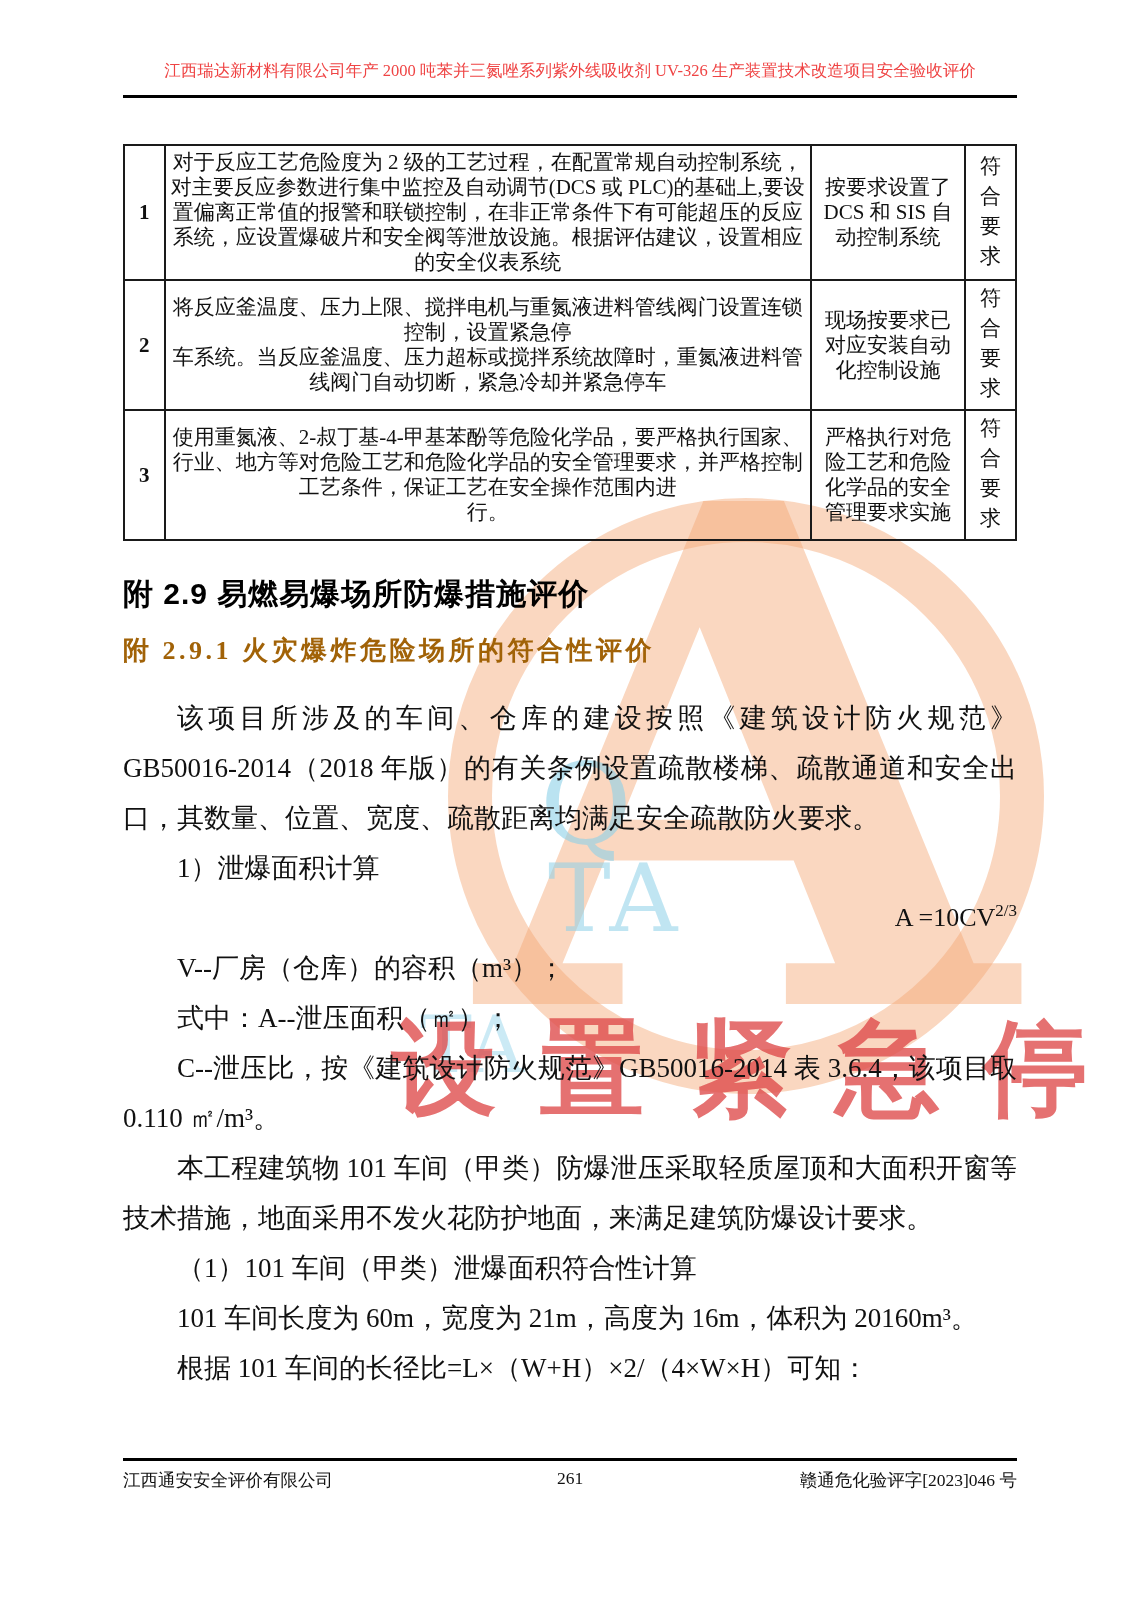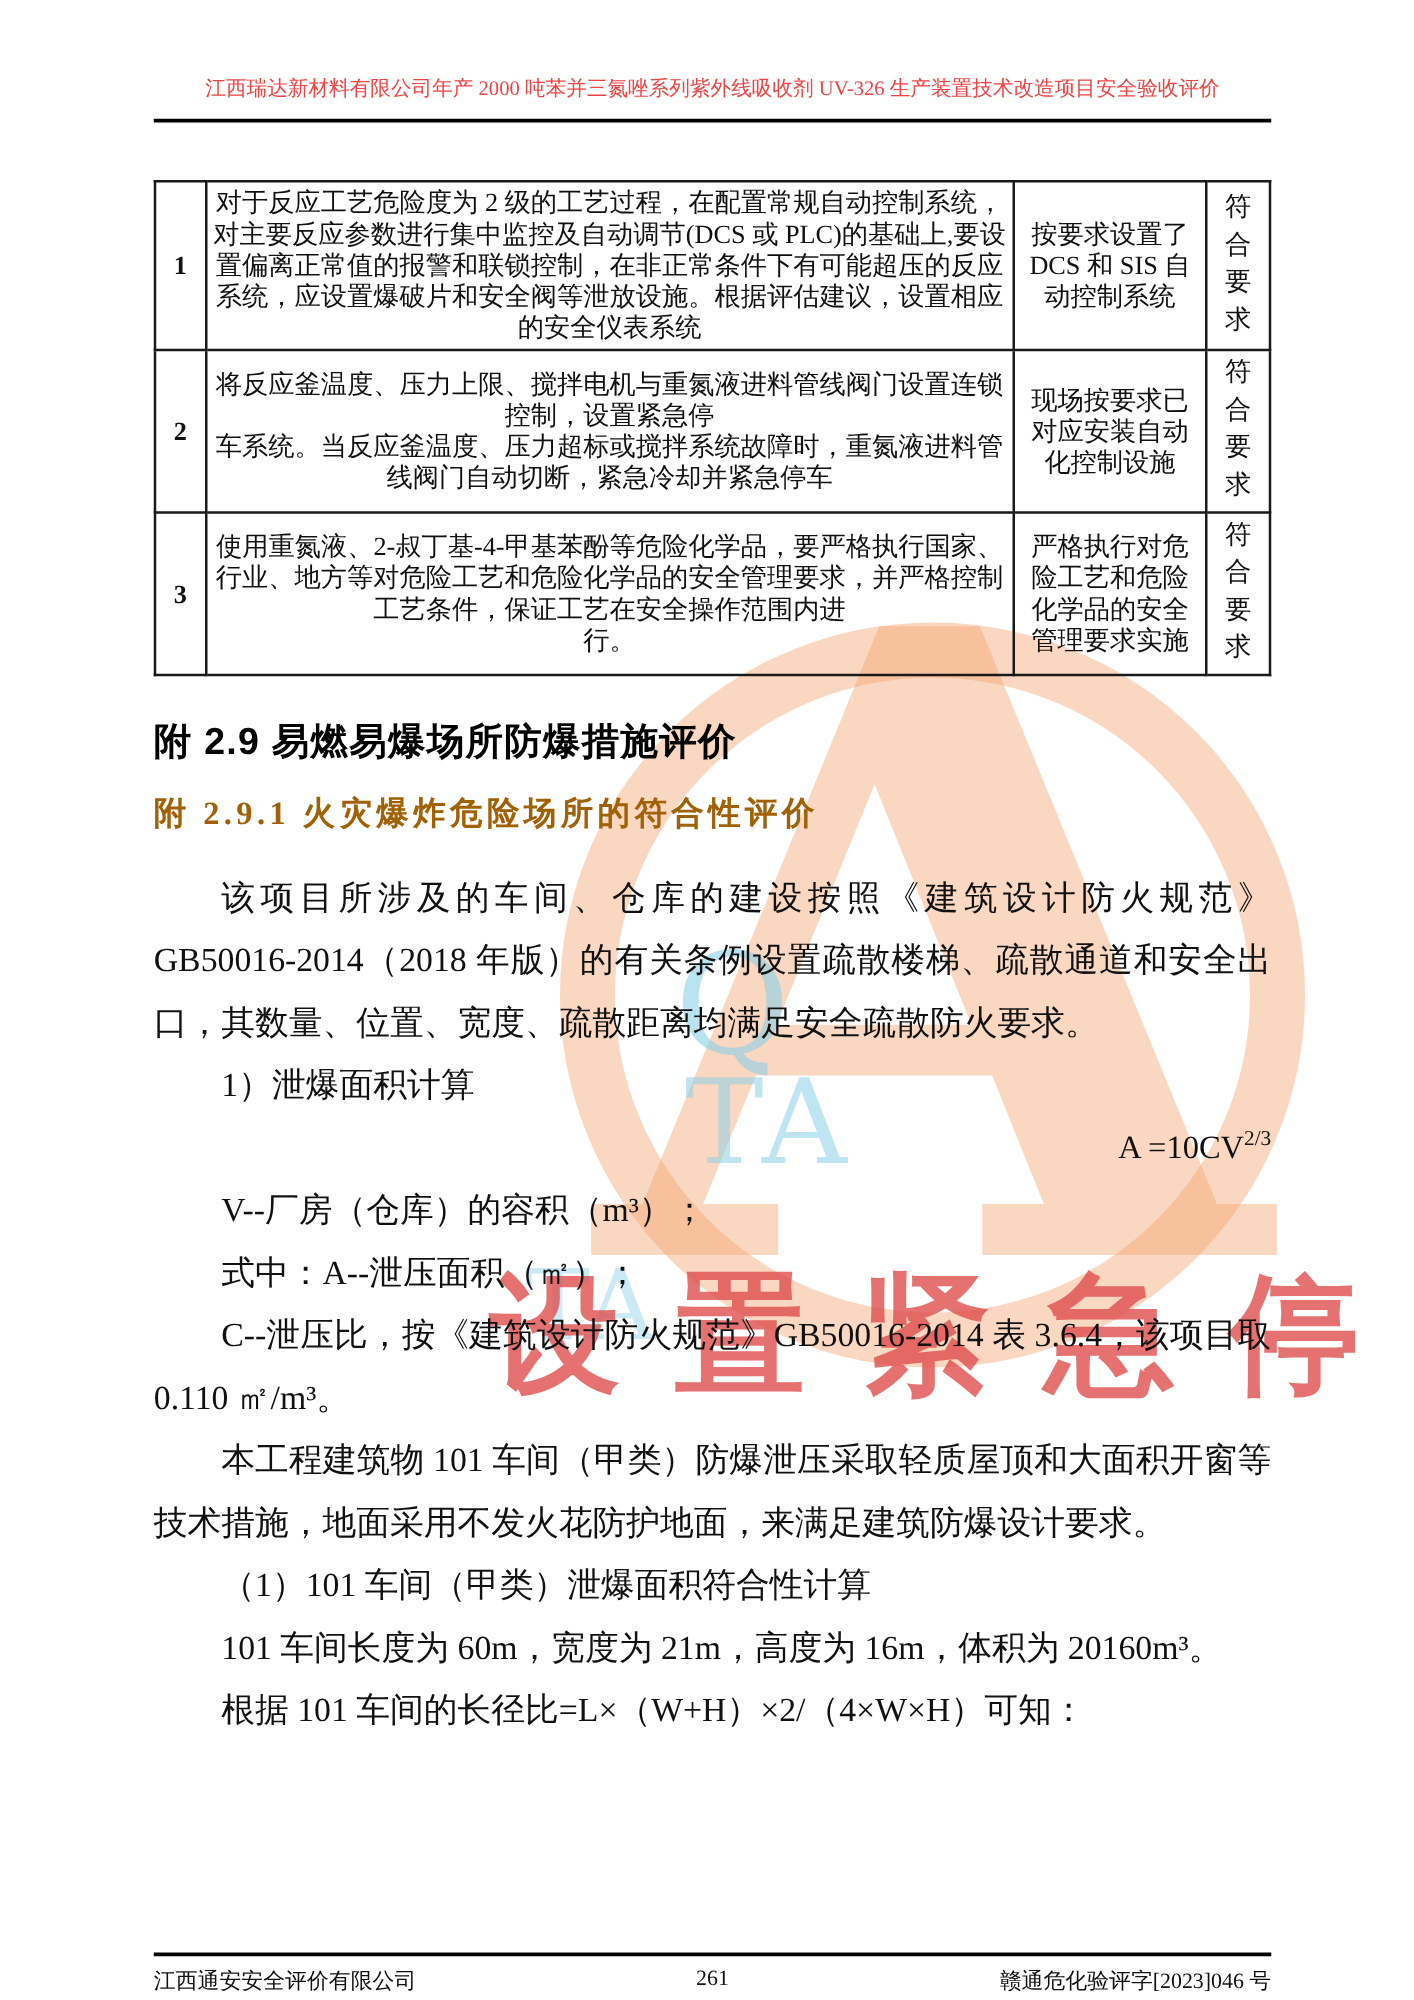--- a/index.html
+++ b/index.html
@@ -62,21 +62,21 @@
     font-size:26px;line-height:32px;font-weight:bold;color:#a16207;letter-spacing:3.5px;
   }
   .body-text{margin-top:26px;}
   .body-text p{margin:0;font-size:27px;line-height:50px;text-align:justify;text-indent:54px;color:#111;}
   p.formula{
     text-indent:66px;text-align:right;
     font-family:"Liberation Serif","DejaVu Serif",serif;font-size:26px;
   }
   p.formula sup{font-size:17px;line-height:0;}
   
-  .footer{position:absolute;left:123px;right:114px;top:1562px;z-index:1;}
+  .footer{position:absolute;left:123px;right:114px;top:1458px;z-index:1;}
   .footer-row{position:relative;margin-top:7px;font-size:17.5px;display:flex;justify-content:space-between;}
   .footer-page{position:absolute;left:0;right:0;text-align:center;}
 </style>
 </head>
 <body>
 
 <div class="wm wm-circle"></div>
 <div class="wm wm-a">A</div>
 <div class="wm wm-q">Q</div>
 <div class="wm wm-ta">TA</div>

